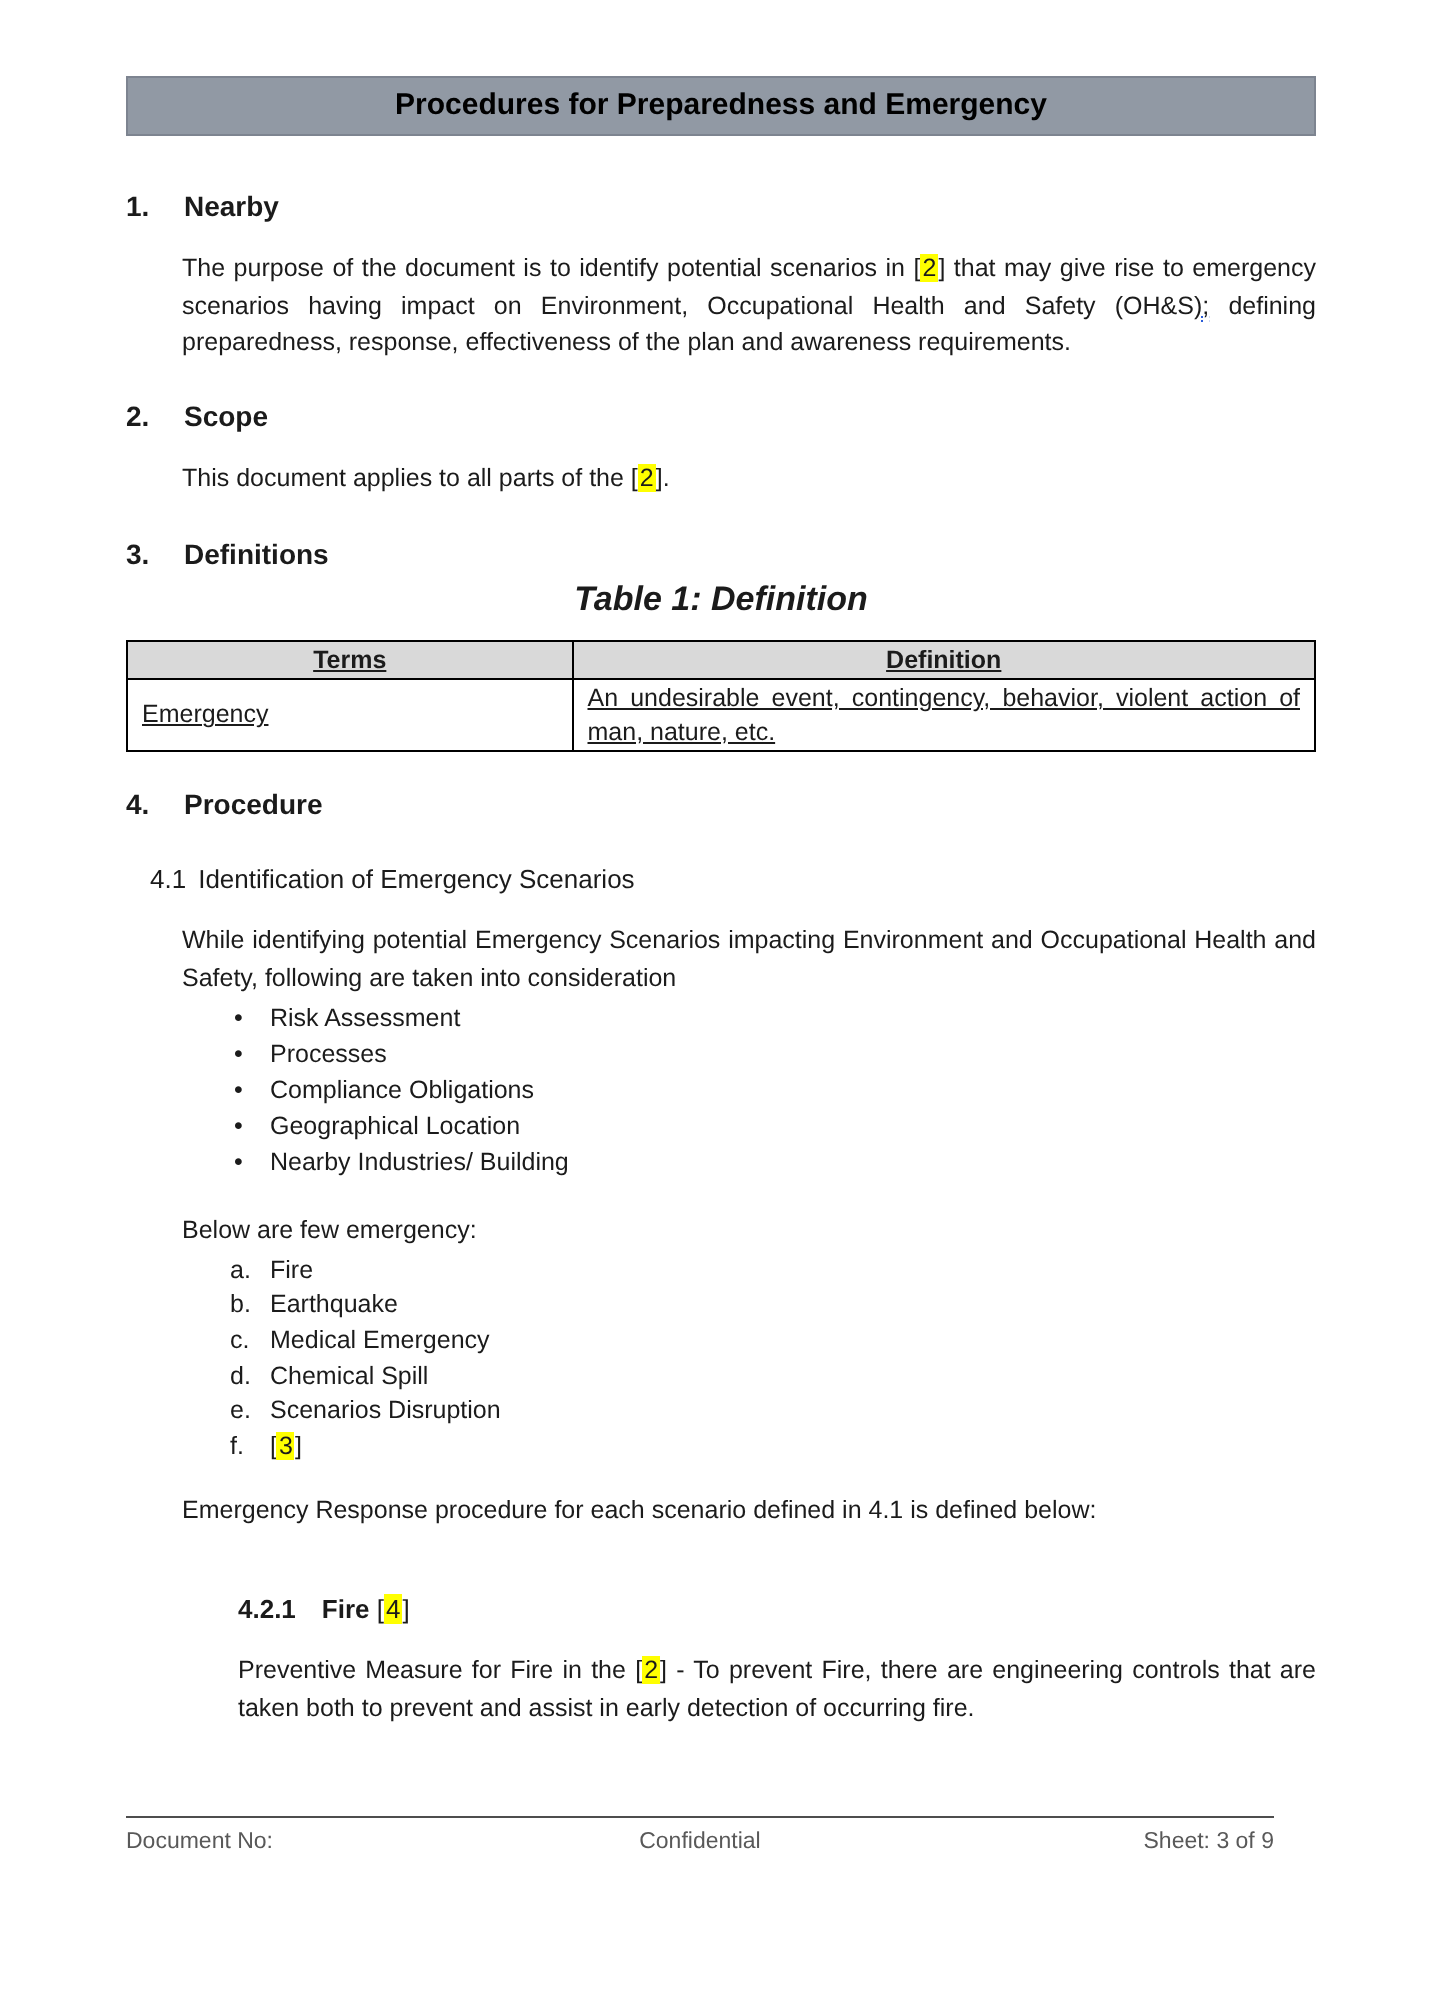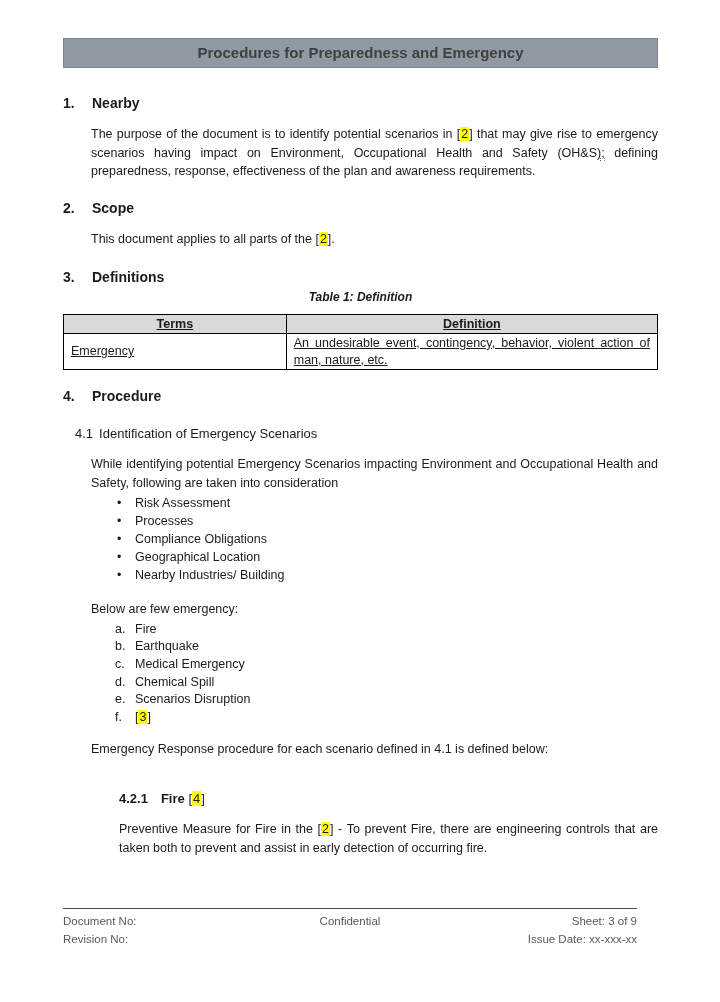--- a/index.html
+++ b/index.html
@@ -13,21 +13,21 @@
     overflow: hidden;
   }
   .content { padding: 38px 62px 0 63px; }
 
   .title-bar {
     background: var(--header-bg);
     border: 1px solid #7d8490;
     height: 28px;
     line-height: 28px;
     text-align: center;
-    color: #404040;
+    color: #000000;
     font-weight: bold;
     font-size: 15px;
   }
 
   .section-heading {
     display: flex;
     font-weight: bold;
     font-size: 14px;
     line-height: 17px;
   }
@@ -68,21 +68,21 @@
     -webkit-text-decoration-style: double;
     text-decoration-style: double;
     text-decoration-color: #2a5bd7;
     text-decoration-thickness: 1px;
   }
 
   .table-caption {
     text-align: center;
     font-weight: bold;
     font-style: italic;
-    font-size: 12px;
+    font-size: 17px;
     margin-top: 4px;
   }
   table.def-table {
     width: 100%;
     border-collapse: collapse;
     margin-top: 10px;
     font-size: 12.5px;
     text-decoration: underline;
   }
   table.def-table th, table.def-table td {
@@ -244,19 +244,14 @@
     <div class="para indent2 mt-para"><span>Preventive Measure for Fire in the [</span><span class="hl">2</span><span>] - To prevent Fire, there are engineering controls that are taken both to prevent and assist in early detection of occurring fire.</span></div>
 
   </div>
 
   <div class="footer">
     <div class="footer-row">
       <span class="footer-left">Document No:</span>
       <span class="footer-center">Confidential</span>
       <span class="footer-right">Sheet: 3 of 9</span>
     </div>
-    <div class="footer-row">
-      <span class="footer-left">Revision No:</span>
-      <span class="footer-center"></span>
-      <span class="footer-right">Issue Date: xx-xxx-xx</span>
-    </div>
   </div>
 </div>
 
 </body></html>

